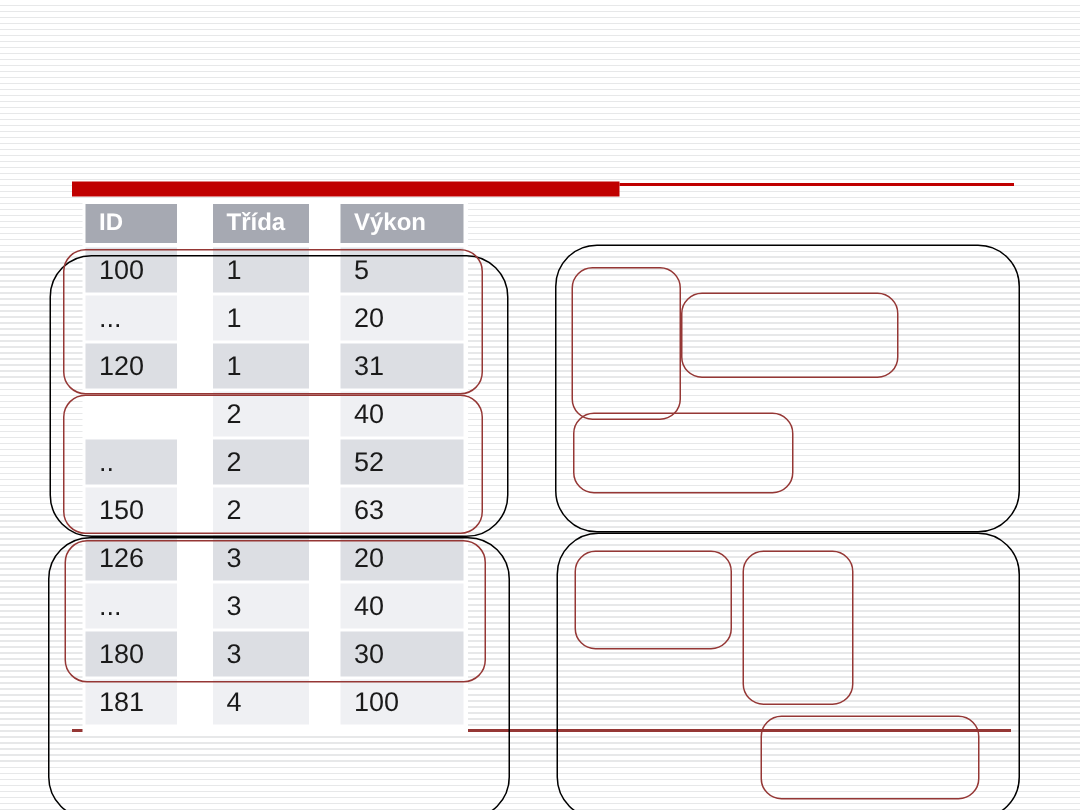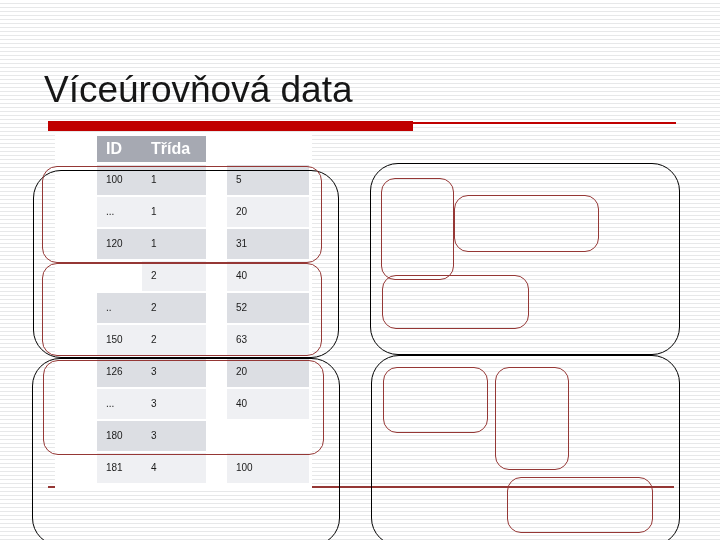--- a/index.html
+++ b/index.html
@@ -46,28 +46,28 @@
   .table-backdrop {
     position: absolute; left: 55px; top: 134px;
     width: 257px; height: 355px;
     background: #ffffff; z-index: 2;
   }
   .trow { position: absolute; left: 2px; width: 252px; }
   .thead-row { top: 2px; height: 26px; }
   .cell {
     position: absolute; top: 0; height: 100%;
     box-sizing: border-box; padding-left: 9px;
-    font-size: 10px; line-height: 30px; color: #1a1a1a;
+    font-size: 18px; line-height: 30px; color: #1a1a1a;
     overflow: hidden; white-space: nowrap;
   }
   .thead-row .cell {
     background: #a6a9b2; color: #ffffff;
     font-weight: bold; font-size: 16px; line-height: 26px;
   }
-  .c0 { left: 0;     width: 83px; margin-left: 40px; }
+  .c0 { left: 0;     width: 61px; }
   .c1 { left: 85px;  width: 64px; }
   .c2 { left: 170px; width: 82px; }
   .r0 { top: 31px; height: 30px; }  .r1 { top: 63px;  height: 30px; }
   .r2 { top: 95px; height: 30px; }  .r3 { top: 127px; height: 30px; }
   .r4 { top: 159px; height: 30px; } .r5 { top: 191px; height: 30px; }
   .r6 { top: 223px; height: 30px; } .r7 { top: 255px; height: 30px; }
   .r8 { top: 287px; height: 30px; } .r9 { top: 319px; height: 30px; }
   .dark .cell  { background: #dcdee3; }
   .light .cell { background: #eff0f3; }
 
@@ -109,21 +109,20 @@
   .rb3 { left: 382px; top: 275px; width: 145px; height: 52px; }
   .rb4 { left: 383px; top: 367px; width: 103px; height: 64px; }
   .rb5 { left: 495px; top: 367px; width: 72px;  height: 101px; }
   .rb6 { left: 507px; top: 477px; width: 144px; height: 54px; }
 </style>
 </head>
 <body>
 
 <div class="slide">
 
-  <h1 class="title">Víceúrovňová data</h1>
   <div class="accent-bar"></div>
   <div class="accent-line"></div>
 
   <div class="red-divider"></div>
 
   <div class="black-frame bf-left-top"></div>
   <div class="black-frame bf-left-bottom"></div>
   <div class="black-frame bf-right-top"></div>
   <div class="black-frame bf-right-bottom"></div>
 
@@ -132,20 +131,21 @@
   <div class="red-box rb3"></div>
   <div class="red-box rb4"></div>
   <div class="red-box rb5"></div>
   <div class="red-box rb6"></div>
 
   <div class="table-backdrop">
 
     <div class="trow thead-row">
       <div class="cell c0">ID</div>
       <div class="cell c1">Třída</div>
+      <div class="cell c2">Výkon</div>
     </div>
 
     <div class="trow r0 dark">
       <div class="cell c0">100</div>
       <div class="cell c1">1</div>
       <div class="cell c2">5</div>
     </div>
     <div class="trow r1 light">
       <div class="cell c0">...</div>
       <div class="cell c1">1</div>
@@ -176,20 +176,21 @@
       <div class="cell c2">20</div>
     </div>
     <div class="trow r7 light">
       <div class="cell c0">...</div>
       <div class="cell c1">3</div>
       <div class="cell c2">40</div>
     </div>
     <div class="trow r8 dark">
       <div class="cell c0">180</div>
       <div class="cell c1">3</div>
+      <div class="cell c2">30</div>
     </div>
     <div class="trow r9 light">
       <div class="cell c0">181</div>
       <div class="cell c1">4</div>
       <div class="cell c2">100</div>
     </div>
   </div>
 
   <div class="group-outline g1"></div>
   <div class="group-outline g2"></div>

